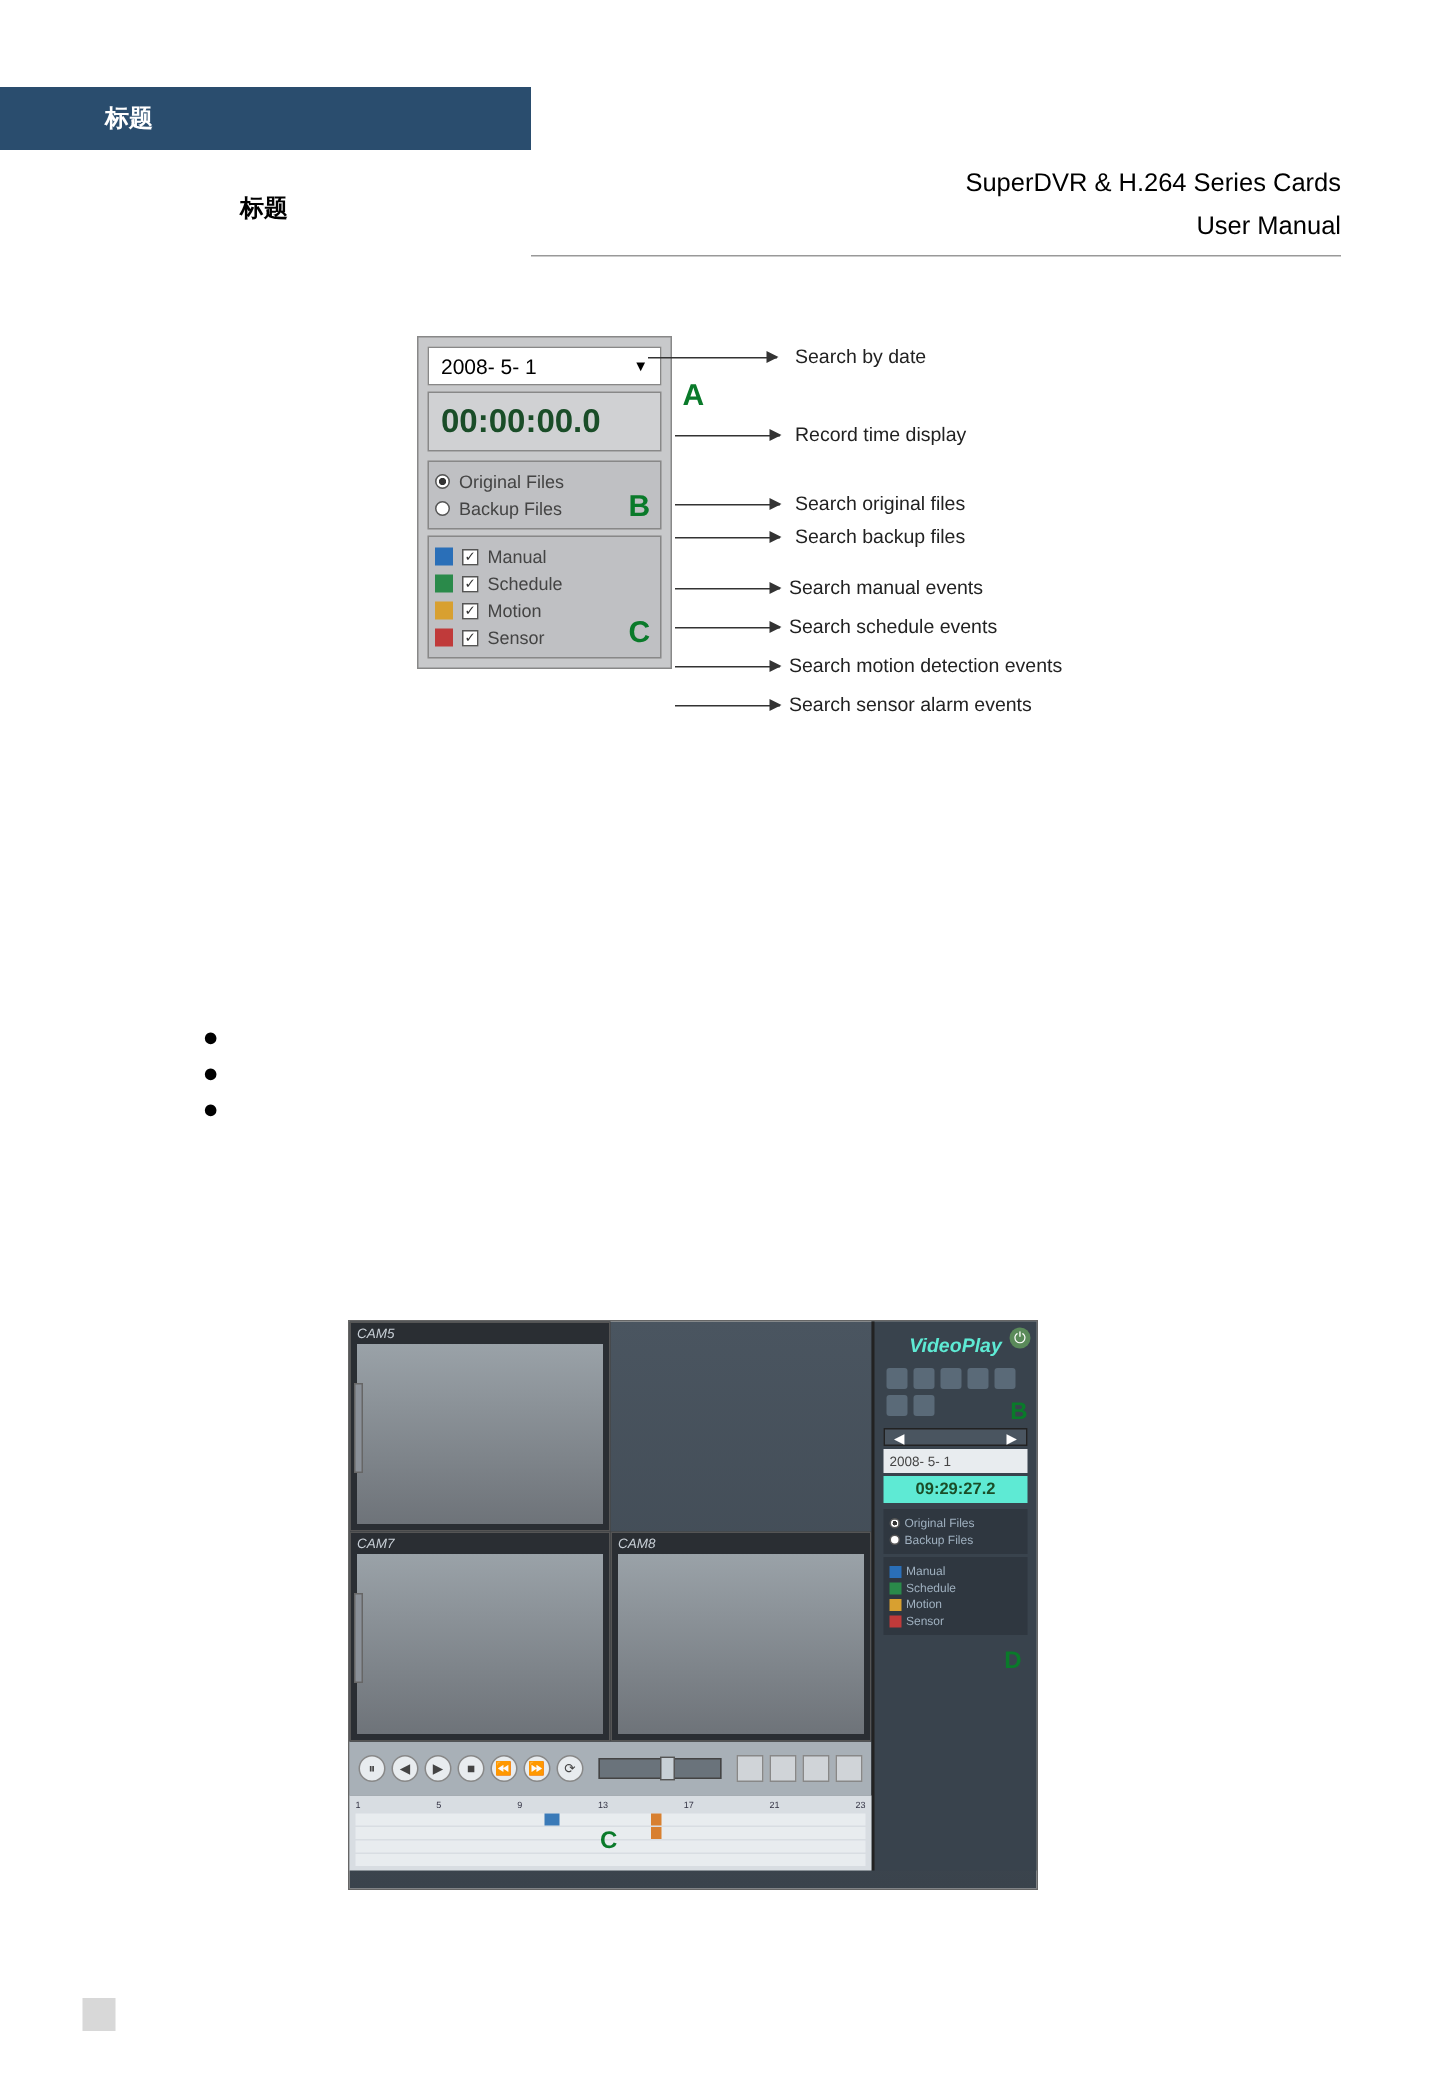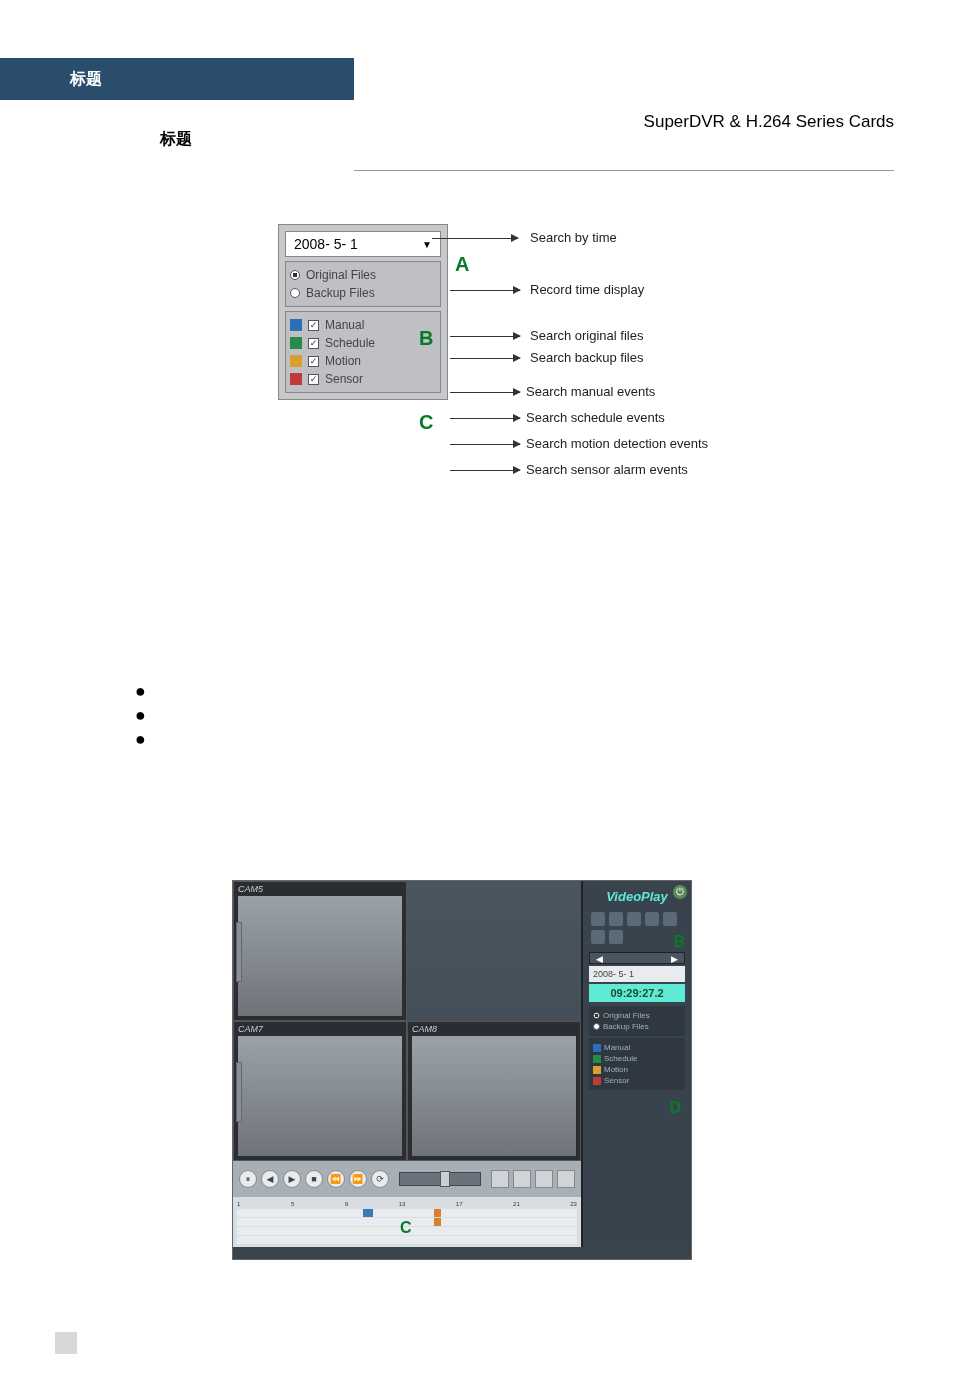--- a/index.html
+++ b/index.html
@@ -292,31 +292,35 @@
 <body>
 
 <div class="header-bar">
   <span>标题</span>
 </div>
 <div class="header-bar2">
   <span>标题</span>
 </div>
 <div class="header-right">
   <div>SuperDVR &amp; H.264 Series Cards</div>
+  <div>User  Manual</div>
 </div>
 <div class="divider-line"></div>
 
 <div class="figure1">
   <div class="panel" style="position:relative;width:170px;">
 
     <div class="date-box">
       <span>2008- 5- 1</span>
       <span style="font-size:10px;">▼</span>
     </div>
 
+    <div class="time-box">
+      <span>00:00:00.0</span>
+    </div>
 
     <div style="border:1px solid #888;background:#bfc0c3;padding:4px;margin-bottom:4px;">
       <div class="file-row">
         <span class="radio checked"></span>
         <span>Original Files</span>
       </div>
       <div class="file-row">
         <span class="radio"></span>
         <span>Backup Files</span>
       </div>
@@ -344,21 +348,21 @@
         <span>Sensor</span>
       </div>
     </div>
 
     <span class="letter-badge" style="left:176px;top:28px;">A</span>
     <span class="letter-badge" style="left:140px;top:102px;">B</span>
     <span class="letter-badge" style="left:140px;top:186px;">C</span>
   </div>
 
   <div class="arrow-line" style="left:154px;top:14px;width:86px;"></div>
-  <span class="arrow-label" style="left:252px;top:6px;">Search by time</span>
+  <span class="arrow-label" style="left:252px;top:6px;">Search by date</span>
 
   <div class="arrow-line" style="left:172px;top:66px;width:70px;"></div>
   <span class="arrow-label" style="left:252px;top:58px;">Record time display</span>
 
   <div class="arrow-line" style="left:172px;top:112px;width:70px;"></div>
   <span class="arrow-label" style="left:252px;top:104px;">Search original files</span>
 
   <div class="arrow-line" style="left:172px;top:134px;width:70px;"></div>
   <span class="arrow-label" style="left:252px;top:126px;">Search backup files</span>
 

